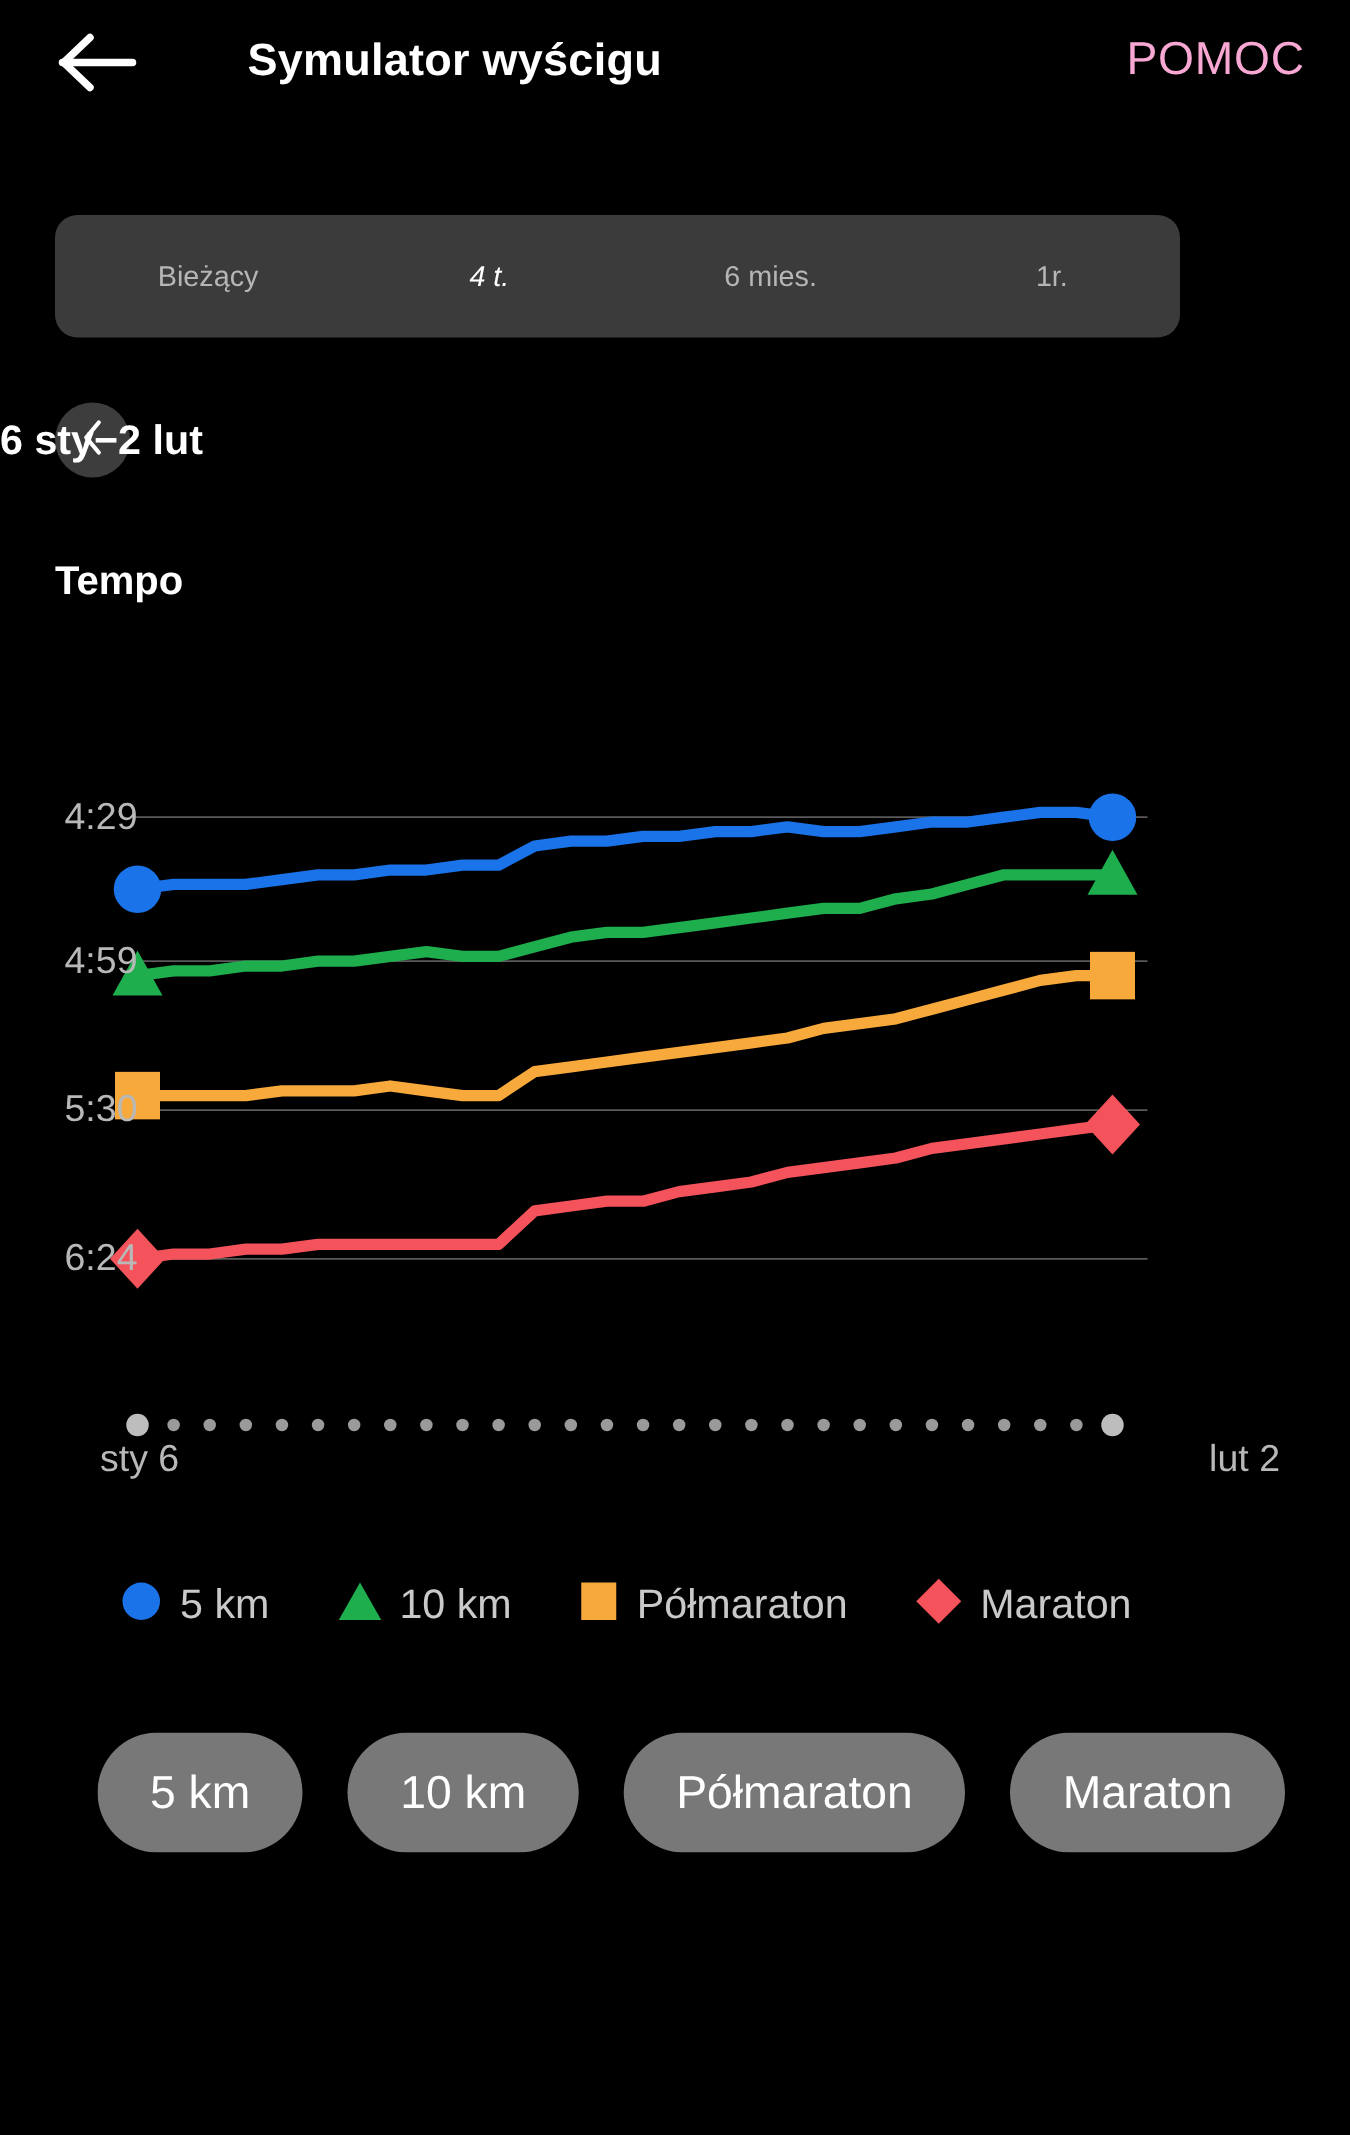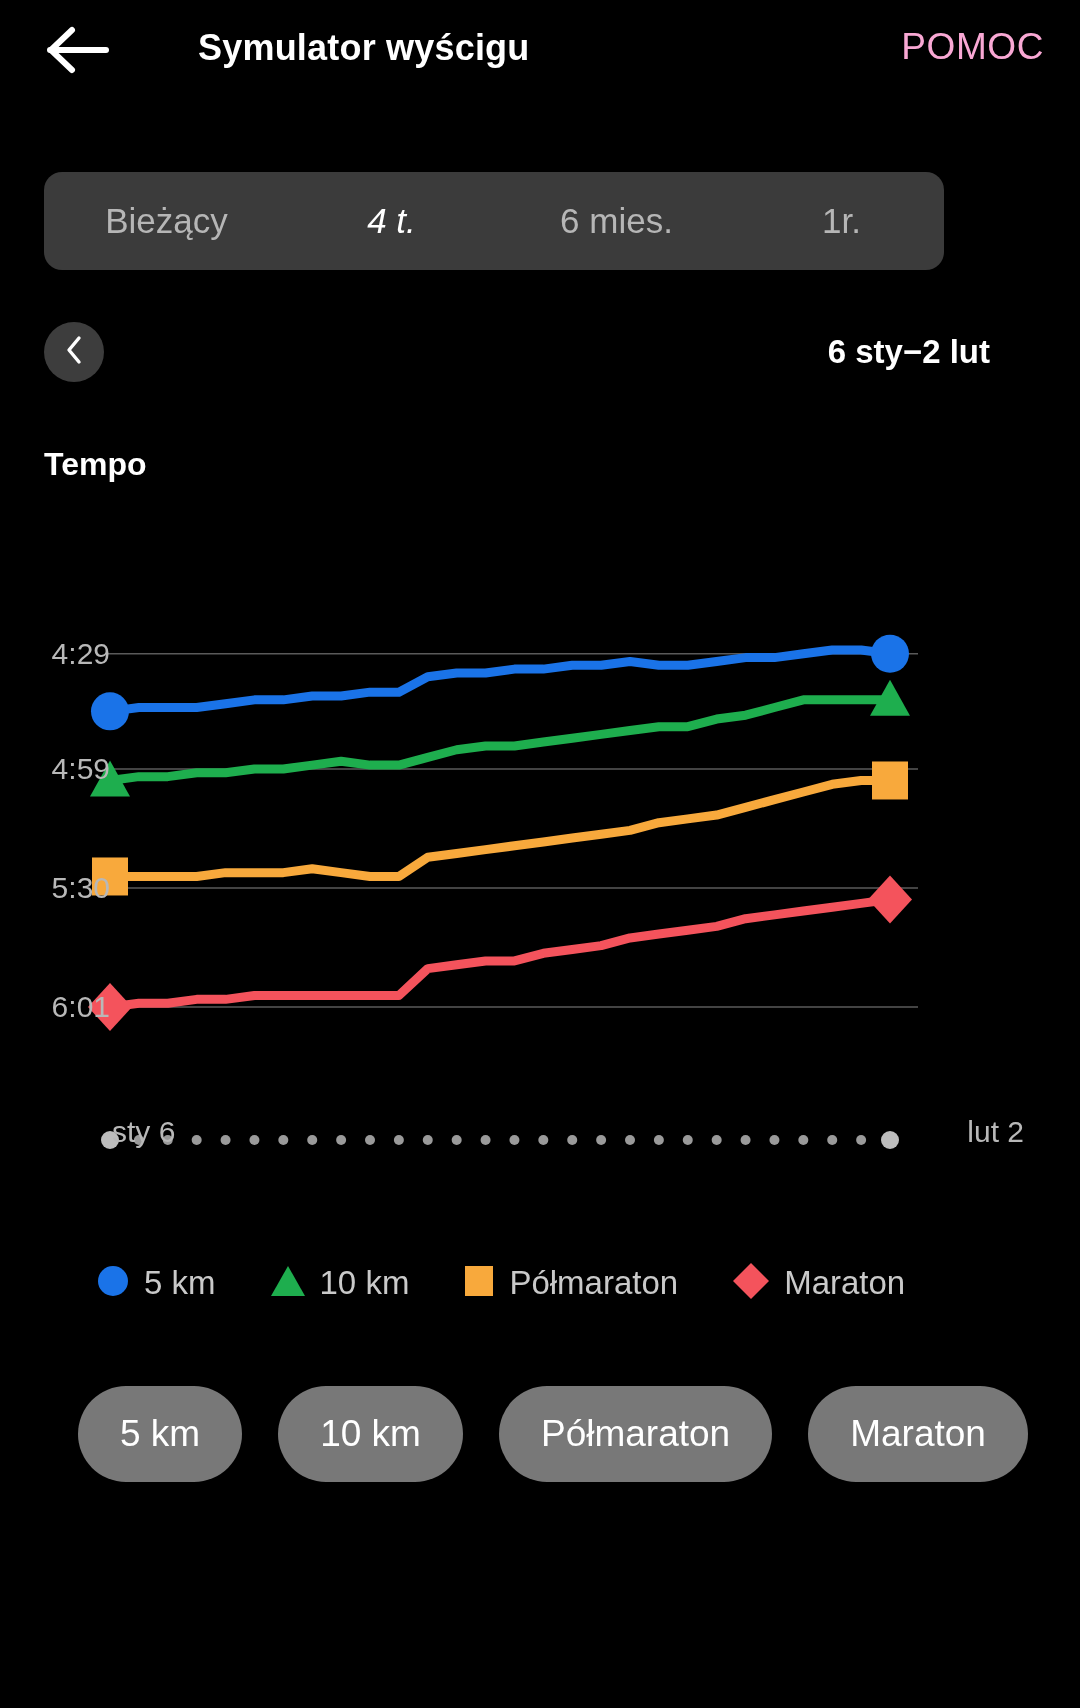--- a/index.html
+++ b/index.html
@@ -65,21 +65,21 @@
     width: 900px;
     height: 98px;
     background: #3b3b3b;
     border-radius: 18px;
     display: flex;
     align-items: center;
   }
   .range-tab {
     flex: 1 1 0;
     text-align: center;
-    font-size: 35px;
+    font-size: 23px;
     color: #b6b6b6;
     line-height: 98px;
     height: 98px;
     padding-left: 20px;
   }
   .range-tab.selected { color: #ffffff; font-style: italic; }
 
   
   .date-nav {
     position: absolute;
@@ -98,21 +98,21 @@
     background: #3d3d3d;
     display: flex;
     align-items: center;
     justify-content: center;
   }
   .date-label {
     position: absolute;
     left: 0;
     top: 5px;
     width: 990px;
-    text-align: right;
+    text-align: left;
     font-size: 33px;
     font-weight: bold;
     color: #ffffff;
     line-height: 50px;
   }
 
   
   .section-title {
     position: absolute;
     left: 44px;
@@ -145,25 +145,24 @@
   
   .xdots {
     position: absolute;
     left: 0;
     top: 1120px;
     width: 1080px;
     height: 40px;
   }
   .xtick-label {
     position: absolute;
-    top: 1112px;
+    top: 1148px;
     font-size: 30px;
     color: #b8b8b8;
     line-height: 40px;
-    margin-left: 32px;
   }
   .xtick-start { left: 80px; }
   .xtick-end { right: 56px; }
 
   
   .legend {
     position: absolute;
     left: 96px;
     top: 1258px;
     width: 920px;
@@ -261,21 +260,21 @@
       <polygon points="110,200.48 130,236.48 90,236.48" fill="#1eae4e"></polygon>
       <polygon points="890,119.83999999999997 910,155.83999999999997 870,155.83999999999997" fill="#1eae4e"></polygon>
       <rect x="92" y="297.47999999999996" width="36" height="38" fill="#f8a93c"></rect>
       <rect x="872" y="201.48" width="36" height="38" fill="#f8a93c"></rect>
       <polygon points="110,423.03999999999996 132,447.03999999999996 110,471.03999999999996 88,447.03999999999996" fill="#f4535c"></polygon>
       <polygon points="890,315.52 912,339.52 890,363.52 868,339.52" fill="#f4535c"></polygon>
     </svg>
   <div class="axis-label" id="ylab0" style="left: 0px; top: 76.76px;">4:29</div>
   <div class="axis-label" id="ylab1" style="left: 0px; top: 191.96px;">4:59</div>
   <div class="axis-label" id="ylab2" style="left: 0px; top: 311px;">5:30</div>
-  <div class="axis-label" id="ylab3" style="left: 0px; top: 430.04px;">6:01</div>
+  <div class="axis-label" id="ylab3" style="left: 0px; top: 430.04px;">6:24</div>
 </div>
 
 <div class="xdots">
   <svg id="xdots-svg" width="1080" height="40" viewBox="0 0 1080 40" aria-hidden="true">
       <circle cx="110" cy="20" r="9" fill="#bdbdbd"></circle>
       <circle cx="138.88888888888889" cy="20" r="5" fill="#9a9a9a"></circle>
       <circle cx="167.77777777777777" cy="20" r="5" fill="#9a9a9a"></circle>
       <circle cx="196.66666666666666" cy="20" r="5" fill="#9a9a9a"></circle>
       <circle cx="225.55555555555554" cy="20" r="5" fill="#9a9a9a"></circle>
       <circle cx="254.44444444444443" cy="20" r="5" fill="#9a9a9a"></circle>

